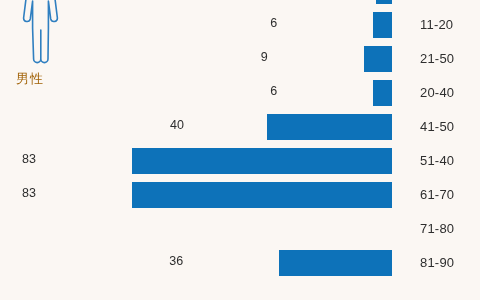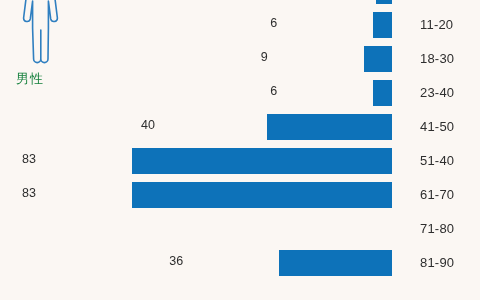--- a/index.html
+++ b/index.html
@@ -42,21 +42,21 @@
     display: block;
     width: 52px;
     height: 102px;
   }
   .legend-label {
     position: absolute;
     left: 16px;
     top: 70px;
     font-size: 13px;
     letter-spacing: 1px;
-    color: #15803d;
+    color: #a16207;
     font-family: "DejaVu Sans", "Liberation Sans", sans-serif;
     white-space: nowrap;
   }
 
   
   .chart {
     position: absolute;
     left: 0px;
     top: 0px;
     width: 480px;
@@ -117,33 +117,33 @@
             <div class="bar" style="width: 18.8px; background: rgb(13, 114, 185);"></div>
             <div class="bar-value" style="right: 114.8px; left: auto;">6</div>
           </div>
           <div class="cat-label">11-20</div>
         </div>
         <div class="row" style="top: 42px;">
           <div class="bar-track">
             <div class="bar" style="width: 28.2px; background: rgb(13, 114, 185);"></div>
             <div class="bar-value" style="right: 124.2px; left: auto;">9</div>
           </div>
-          <div class="cat-label">18-30</div>
+          <div class="cat-label">21-50</div>
         </div>
         <div class="row" style="top: 76px;">
           <div class="bar-track">
             <div class="bar" style="width: 18.8px; background: rgb(13, 114, 185);"></div>
             <div class="bar-value" style="right: 114.8px; left: auto;">6</div>
           </div>
-          <div class="cat-label">23-40</div>
+          <div class="cat-label">20-40</div>
         </div>
         <div class="row" style="top: 110px;">
           <div class="bar-track">
             <div class="bar" style="width: 125.333px; background: rgb(13, 114, 185);"></div>
-            <div class="bar-value" style="right: 237px; left: auto; text-align: right;">40</div>
+            <div class="bar-value" style="right: 208px; left: auto; text-align: right;">40</div>
           </div>
           <div class="cat-label">41-50</div>
         </div>
         <div class="row" style="top: 144px;">
           <div class="bar-track">
             <div class="bar" style="width: 260.067px; background: rgb(13, 114, 185);"></div>
             <div class="bar-value" style="right: 356.067px; left: auto;">83</div>
           </div>
           <div class="cat-label">51-40</div>
         </div>

